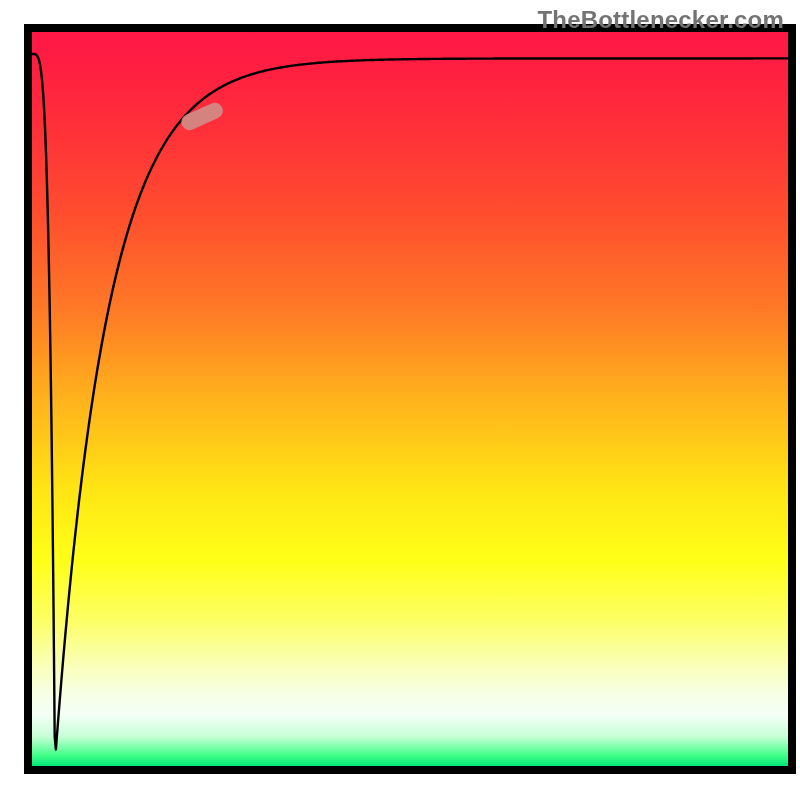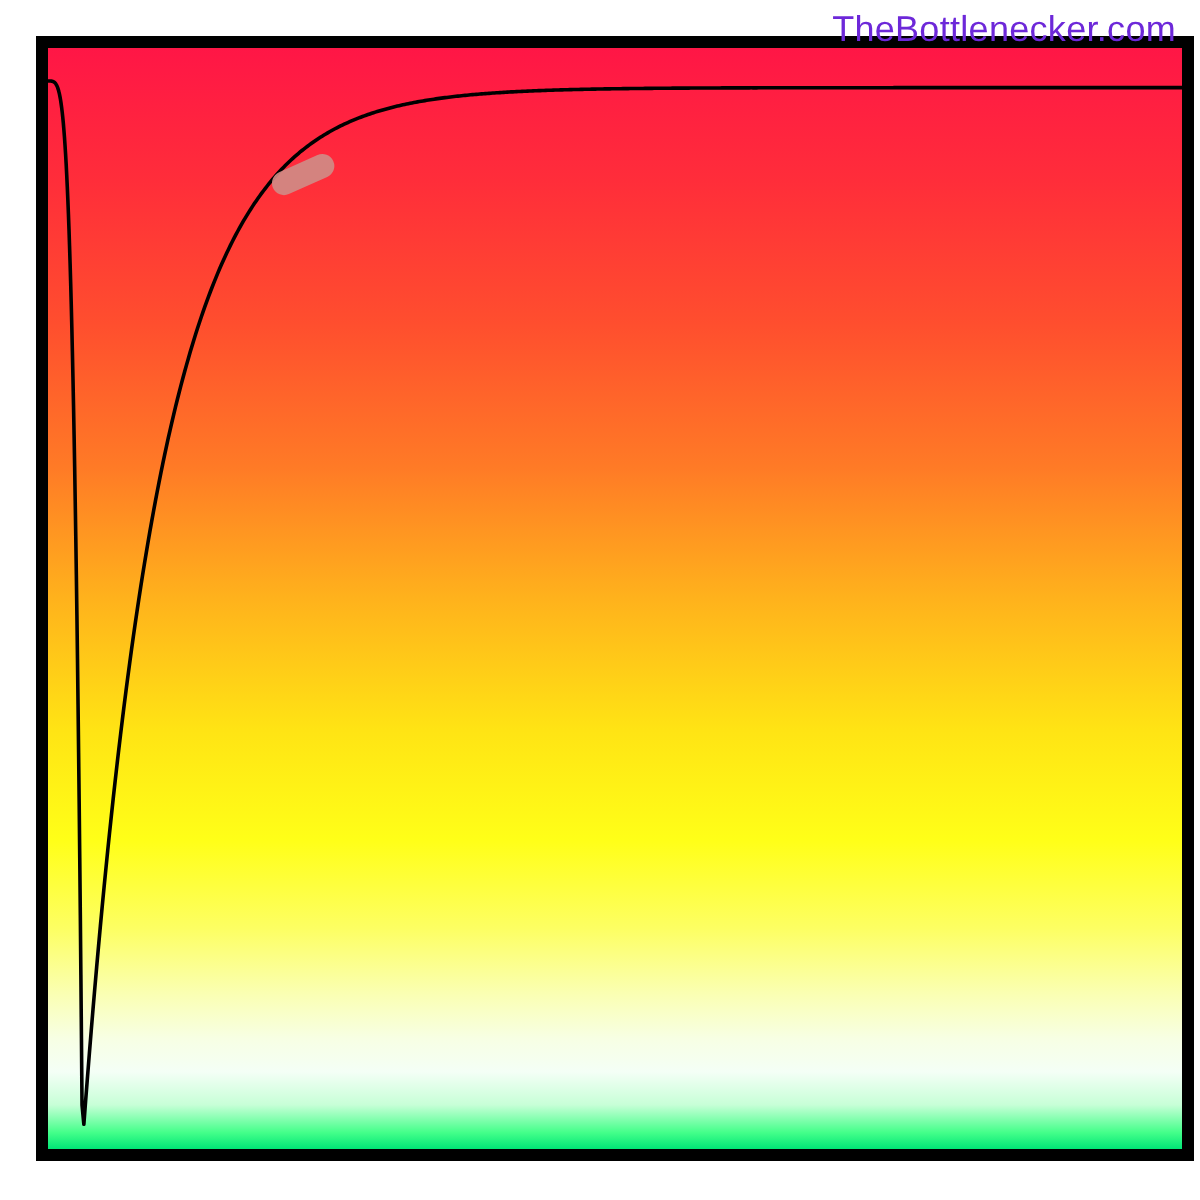--- a/index.html
+++ b/index.html
@@ -11,23 +11,23 @@
     background: #ffffff;
     font-family: Arial, Helvetica, sans-serif;
   }
   .stage {
     position: relative;
     width: 800px;
     height: 800px;
   }
   .watermark {
     position: absolute;
-    color: #6d28d9;
+    color: #737373;
     font-size: 24px;
-    font-weight: 400;
+    font-weight: 700;
     letter-spacing: 0.2px;
     user-select: none;
     pointer-events: none;
   }
   svg { display: block; }
 </style>
 </head>
 <body>
 
 <div class="stage">

